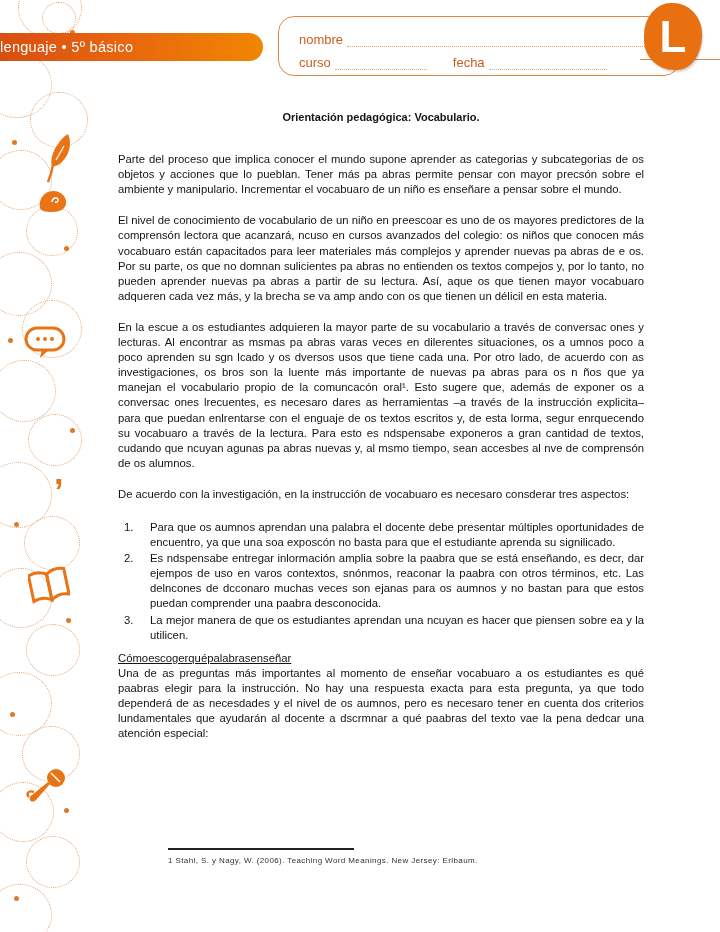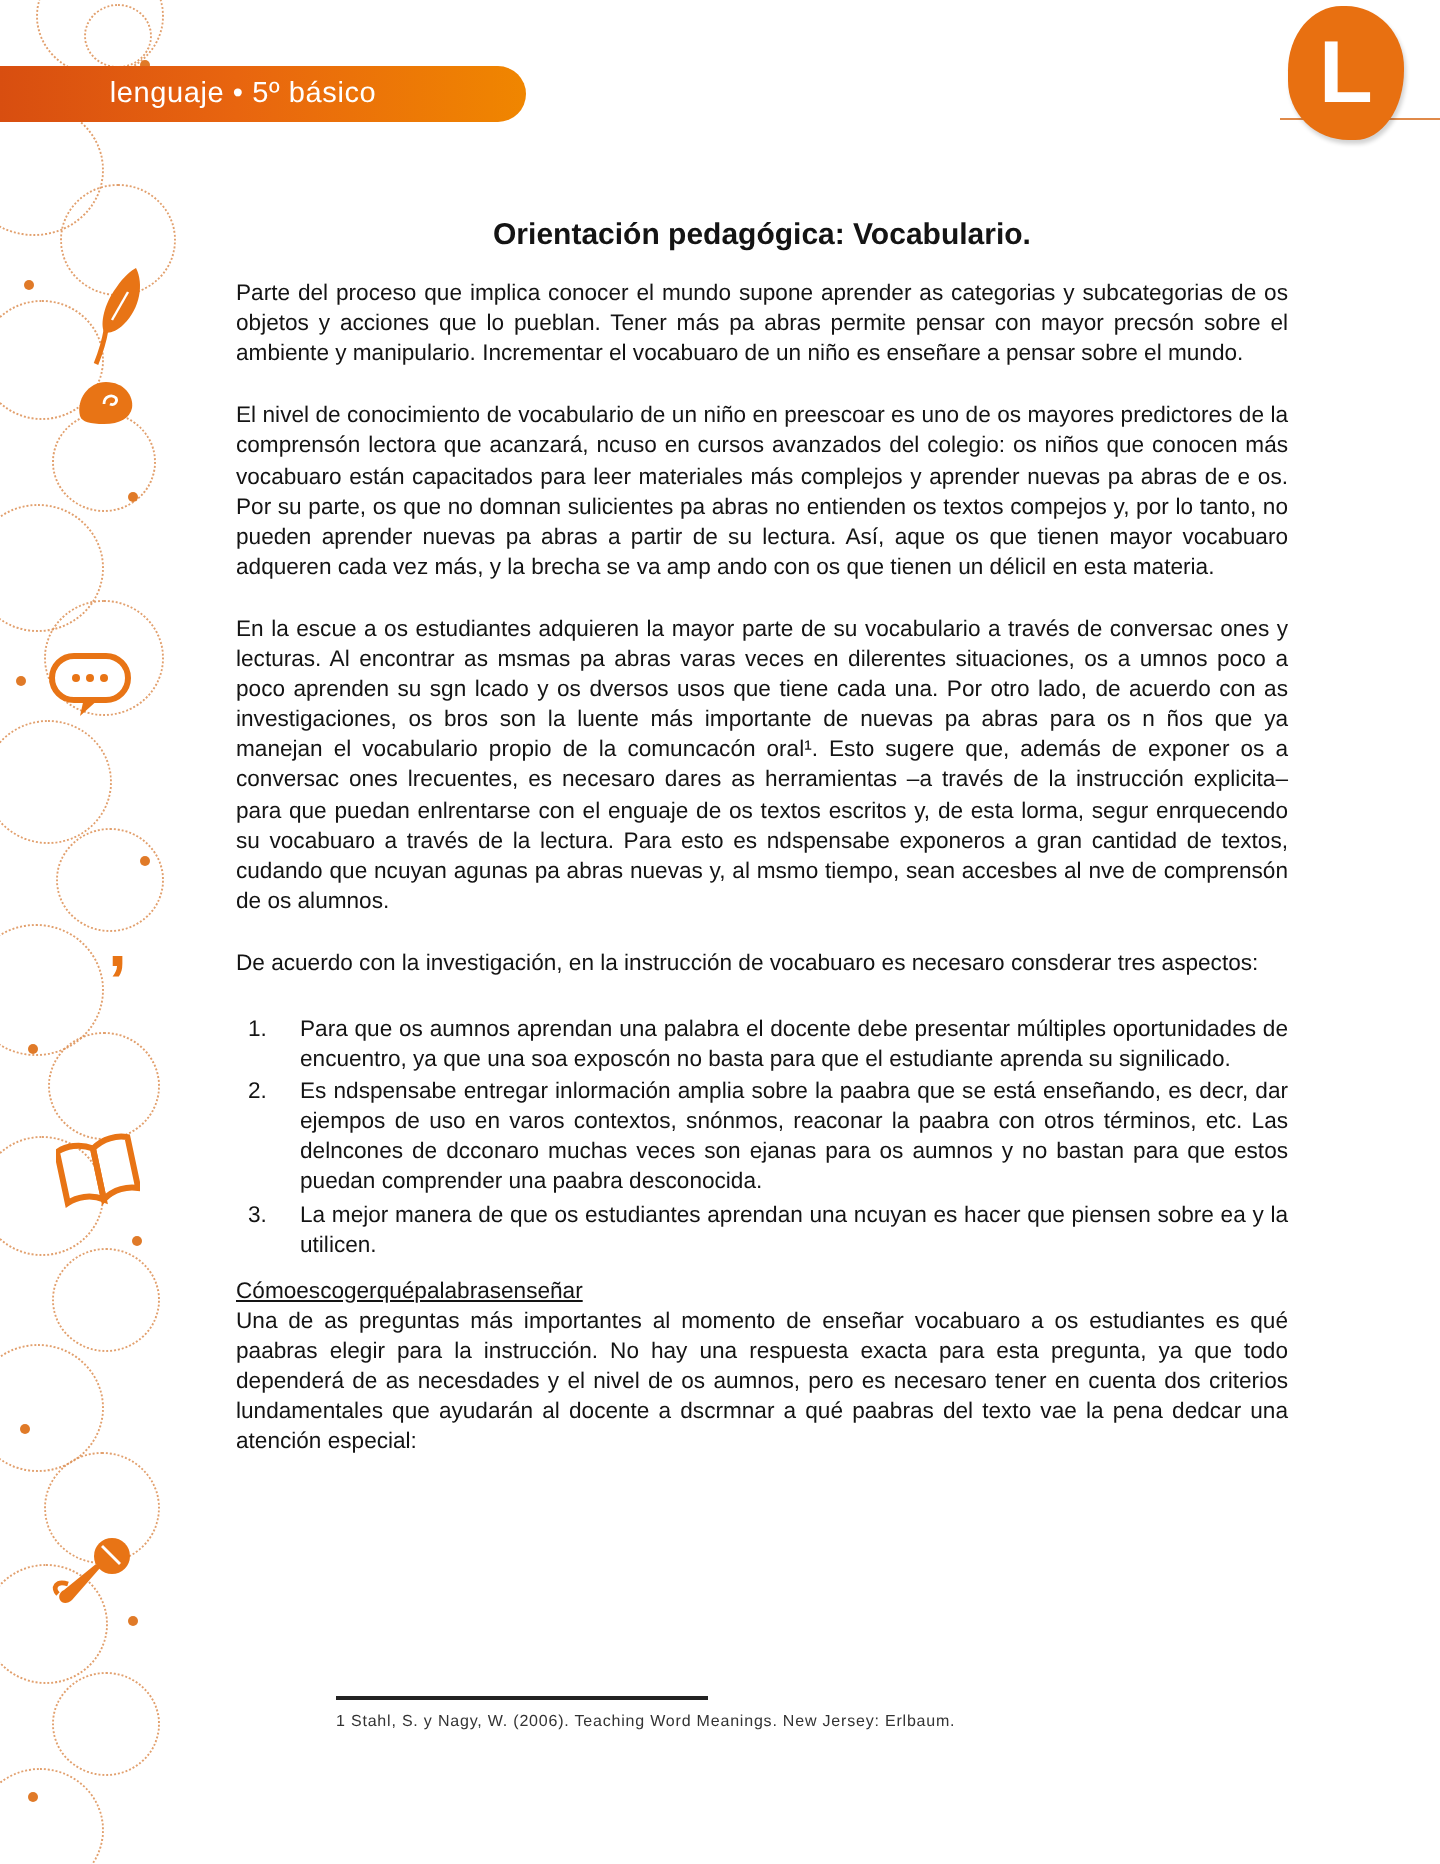--- a/index.html
+++ b/index.html
@@ -18,21 +18,21 @@
   .dot { position:absolute; width:5px; height:5px; background:#e07a28; border-radius:50%; }
   .side-icon { position:absolute; color:#e87415; }
   .side-icon svg { display:block; }
   .comma-glyph { font-size:34px; font-weight:bold; color:#e87415; line-height:20px; }
 
   
   .band {
     position:absolute; left:0; top:33px; width:263px; height:28px; z-index:3;
     background:linear-gradient(90deg,#d84e10 0%, #e8650f 45%, #f08600 100%);
     border-radius:0 14px 14px 0;
-    display:flex; align-items:center; justify-content:center;
+    display:flex; align-items:center; justify-content:flex-start;
     padding-right:20px; color:#ffffff; font-size:14.5px; letter-spacing:.3px;
   }
   .namebox {
     position:absolute; left:278px; top:16px; width:402px; height:60px; z-index:2;
     border:1.5px solid #e08a4a; border-radius:16px;
     padding:7px 14px 0 20px;
   }
   .nb-row { display:flex; align-items:flex-end; height:23px; }
   .nb-label { color:#c75f1e; font-size:13px; padding-right:4px; line-height:15px; }
   .leader { border-bottom:1.6px dotted #e5a368; height:14px; }
@@ -47,21 +47,21 @@
     display:flex; align-items:center; justify-content:center;
     color:#ffffff; font-size:44px; font-weight:bold;
     box-shadow:1px 2px 2px rgba(0,0,0,.18);
   }
 
   
   .content {
     position:absolute; left:118px; top:110px; width:526px; z-index:2;
     font-size:11.3px; line-height:15.1px; text-align:justify;
   }
-  .doc-title { text-align:center; font-weight:bold; font-size:15px; margin-bottom:15px; }
+  .doc-title { text-align:center; font-weight:bold; font-size:11px; margin-bottom:27px; }
   .para { margin-bottom:16px; }
   .sec-head { text-decoration:underline; }
   .tight { margin-bottom:18px; }
   .list { margin:0 0 8px 6px; }
   .li { display:flex; margin-bottom:1px; }
   .li .num { width:26px; flex-shrink:0; }
   .li .li-text { flex:1; text-align:justify; }
 
   
   .footnote { position:absolute; left:124px; top:848px; width:420px; z-index:2;margin-left:44px; }
@@ -149,20 +149,33 @@
       </svg>
     </div>
   </div>
 
   <div class="band">
     <span>lenguaje • 5º básico</span>
   </div>
 
   <div class="hline"></div>
 
+  <div class="namebox">
+    <div class="nb-row">
+      <span class="nb-label">nombre</span>
+      <span class="leader grow"></span>
+    </div>
+    <div class="nb-row">
+      <span class="nb-label">curso</span>
+      <span class="leader curso"></span>
+      <span class="nb-gap"></span>
+      <span class="nb-label">fecha</span>
+      <span class="leader fecha"></span>
+    </div>
+  </div>
 
   <div class="badge">
     <span>L</span>
   </div>
 
   <div class="content">
     <div class="doc-title">Orientación pedagógica: Vocabulario.</div>
 
     <p class="para">Parte del proceso que implica conocer el mundo supone aprender as categorias y subcategorias de os objetos y acciones que lo pueblan. Tener más pa abras permite pensar con mayor precsón sobre el ambiente y manipulario. Incrementar el vocabuaro de un niño es enseñare a pensar sobre el mundo.</p>
 

